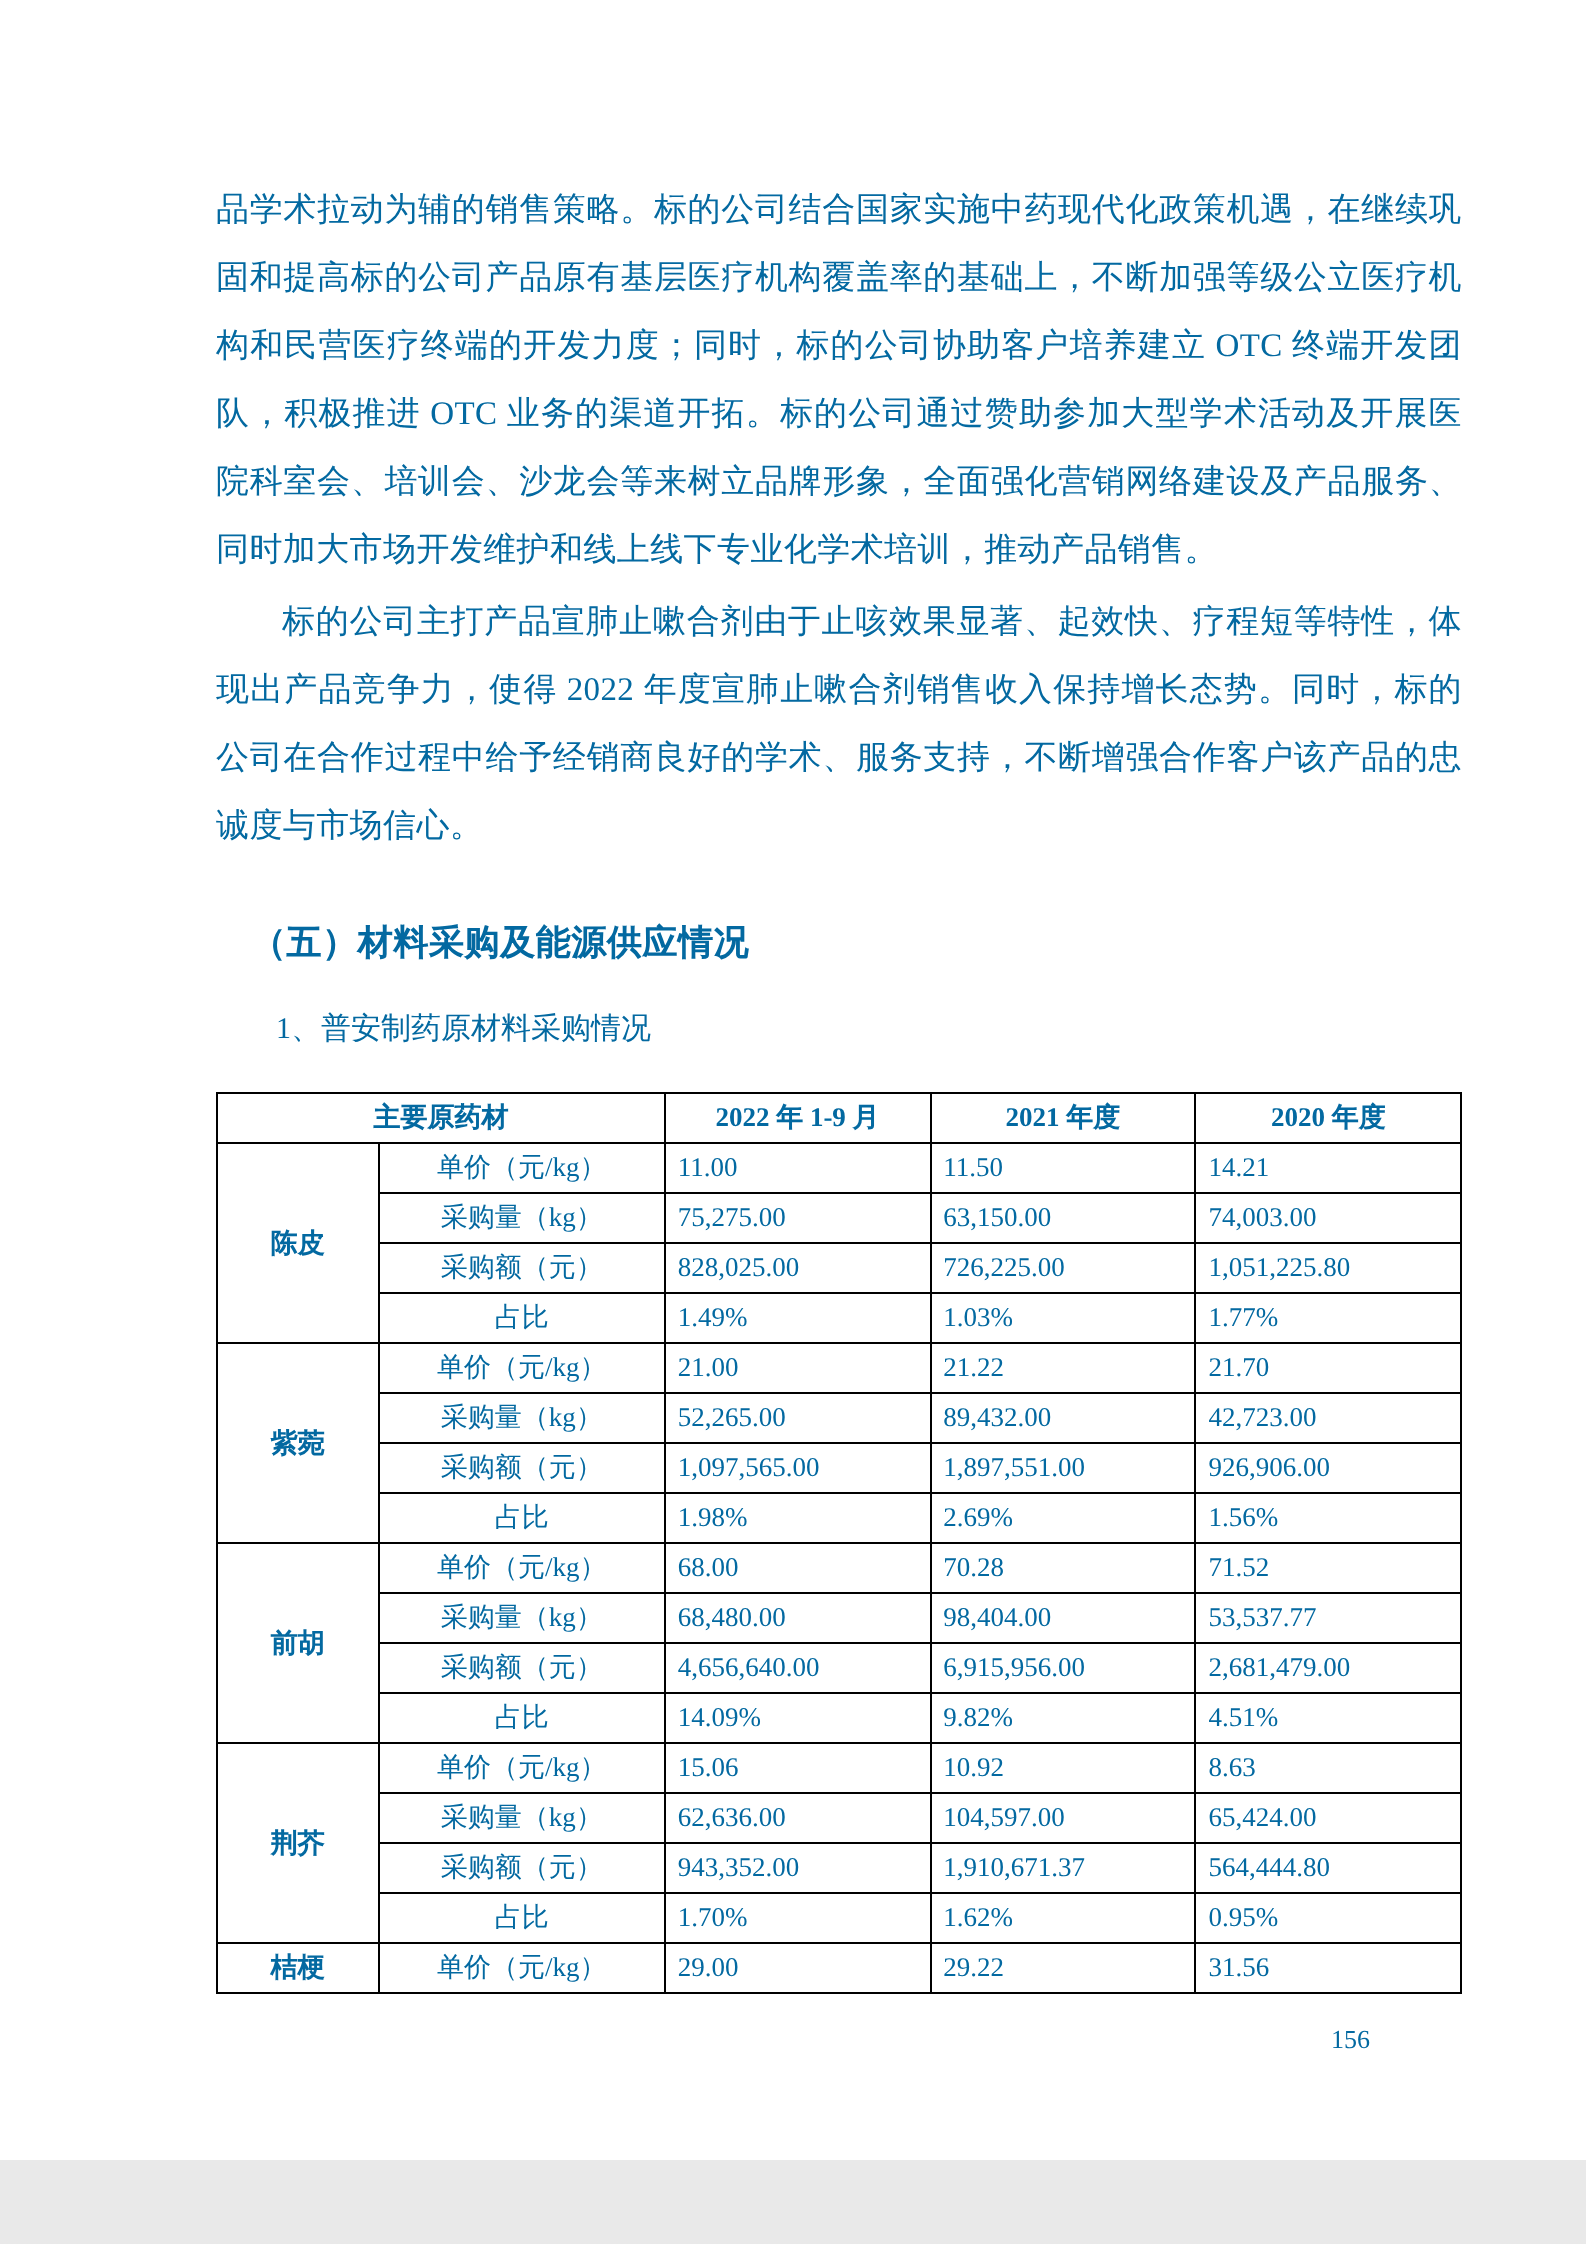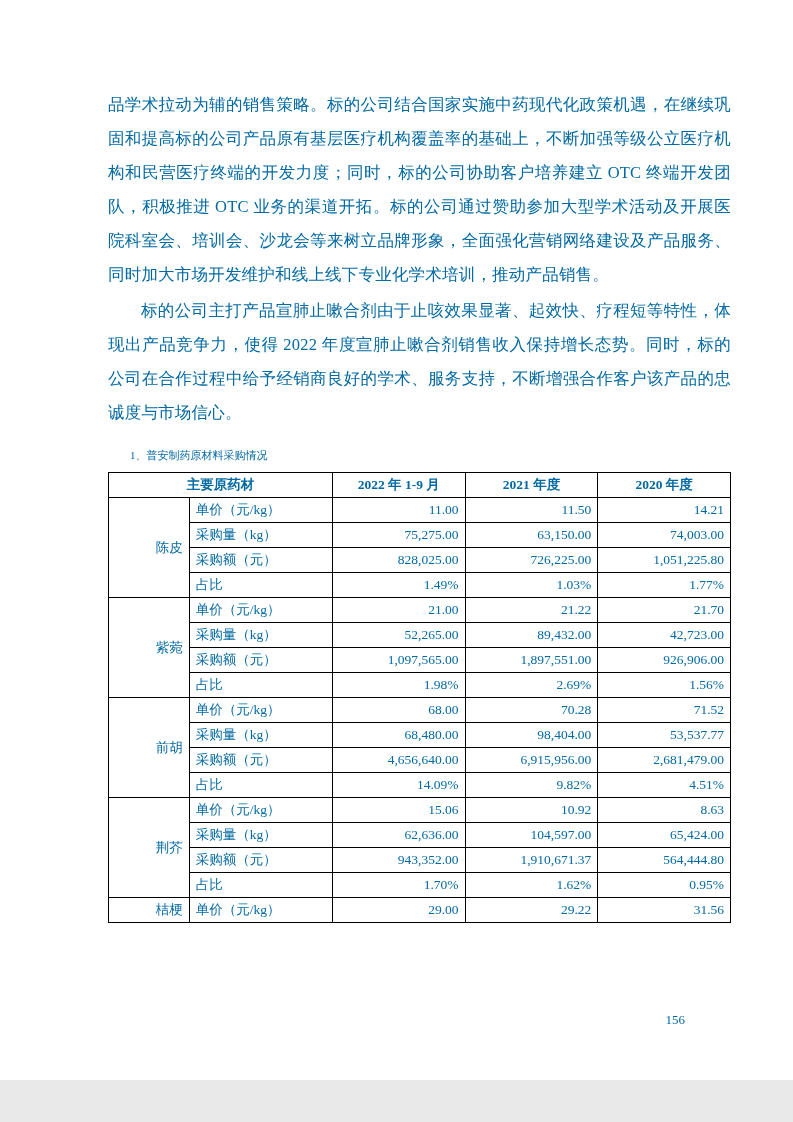--- a/index.html
+++ b/index.html
@@ -31,51 +31,52 @@
   }
   h2.section-heading {
     font-size: 17.5px;
     font-weight: bold;
     line-height: 34px;
     margin: 24px 0 10px 0;
     text-indent: 1em;
     letter-spacing: 0.3px;
   }
   p.sub-heading {
-    font-size: 11px;
+    font-size: 15px;
     line-height: 34px;
     margin: 8px 0 0 0;
     text-indent: 2em;
   }
   table.data-table {
     width: 100%;
     border-collapse: collapse;
+    margin-top: 14px;
     font-size: 13.5px;
     table-layout: fixed;
   }
   table.data-table td, table.data-table th {
     border: 1px solid #000;
     padding: 3px 6px;
     height: 22px;
     box-sizing: border-box;
   }
   table.data-table th {
     text-align: center;
     font-weight: bold;
   }
   td.material-name {
-    text-align: right;
+    text-align: center;
     vertical-align: middle;
+    font-weight: bold;
   }
   td.metric-label {
-    text-align: left;
+    text-align: center;
     padding-left: 10px;
   }
   td.num {
-    text-align: right;
     padding-right: 8px;
   }
   col.c-name { width: 13%; }
   col.c-metric { width: 23%; }
   col.c-v { width: 21.333%; }
   .page-number {
     position: absolute;
     right: 108px;
     bottom: 52px;
     font-size: 13px;
@@ -84,20 +85,21 @@
 </style>
 </head>
 <body>
 
 <div class="page">
 
   <p class="body-para">品学术拉动为辅的销售策略。标的公司结合国家实施中药现代化政策机遇，在继续巩固和提高标的公司产品原有基层医疗机构覆盖率的基础上，不断加强等级公立医疗机构和民营医疗终端的开发力度；同时，标的公司协助客户培养建立 OTC 终端开发团队，积极推进 OTC 业务的渠道开拓。标的公司通过赞助参加大型学术活动及开展医院科室会、培训会、沙龙会等来树立品牌形象，全面强化营销网络建设及产品服务、同时加大市场开发维护和线上线下专业化学术培训，推动产品销售。</p>
 
   <p class="body-para indent">标的公司主打产品宣肺止嗽合剂由于止咳效果显著、起效快、疗程短等特性，体现出产品竞争力，使得 2022 年度宣肺止嗽合剂销售收入保持增长态势。同时，标的公司在合作过程中给予经销商良好的学术、服务支持，不断增强合作客户该产品的忠诚度与市场信心。</p>
 
+  <h2 class="section-heading">（五）材料采购及能源供应情况</h2>
 
   <p class="sub-heading">1、普安制药原材料采购情况</p>
 
 
   <table class="data-table">
     <colgroup>
       <col class="c-name">
         <col class="c-metric">
         <col class="c-v">
         <col class="c-v">

